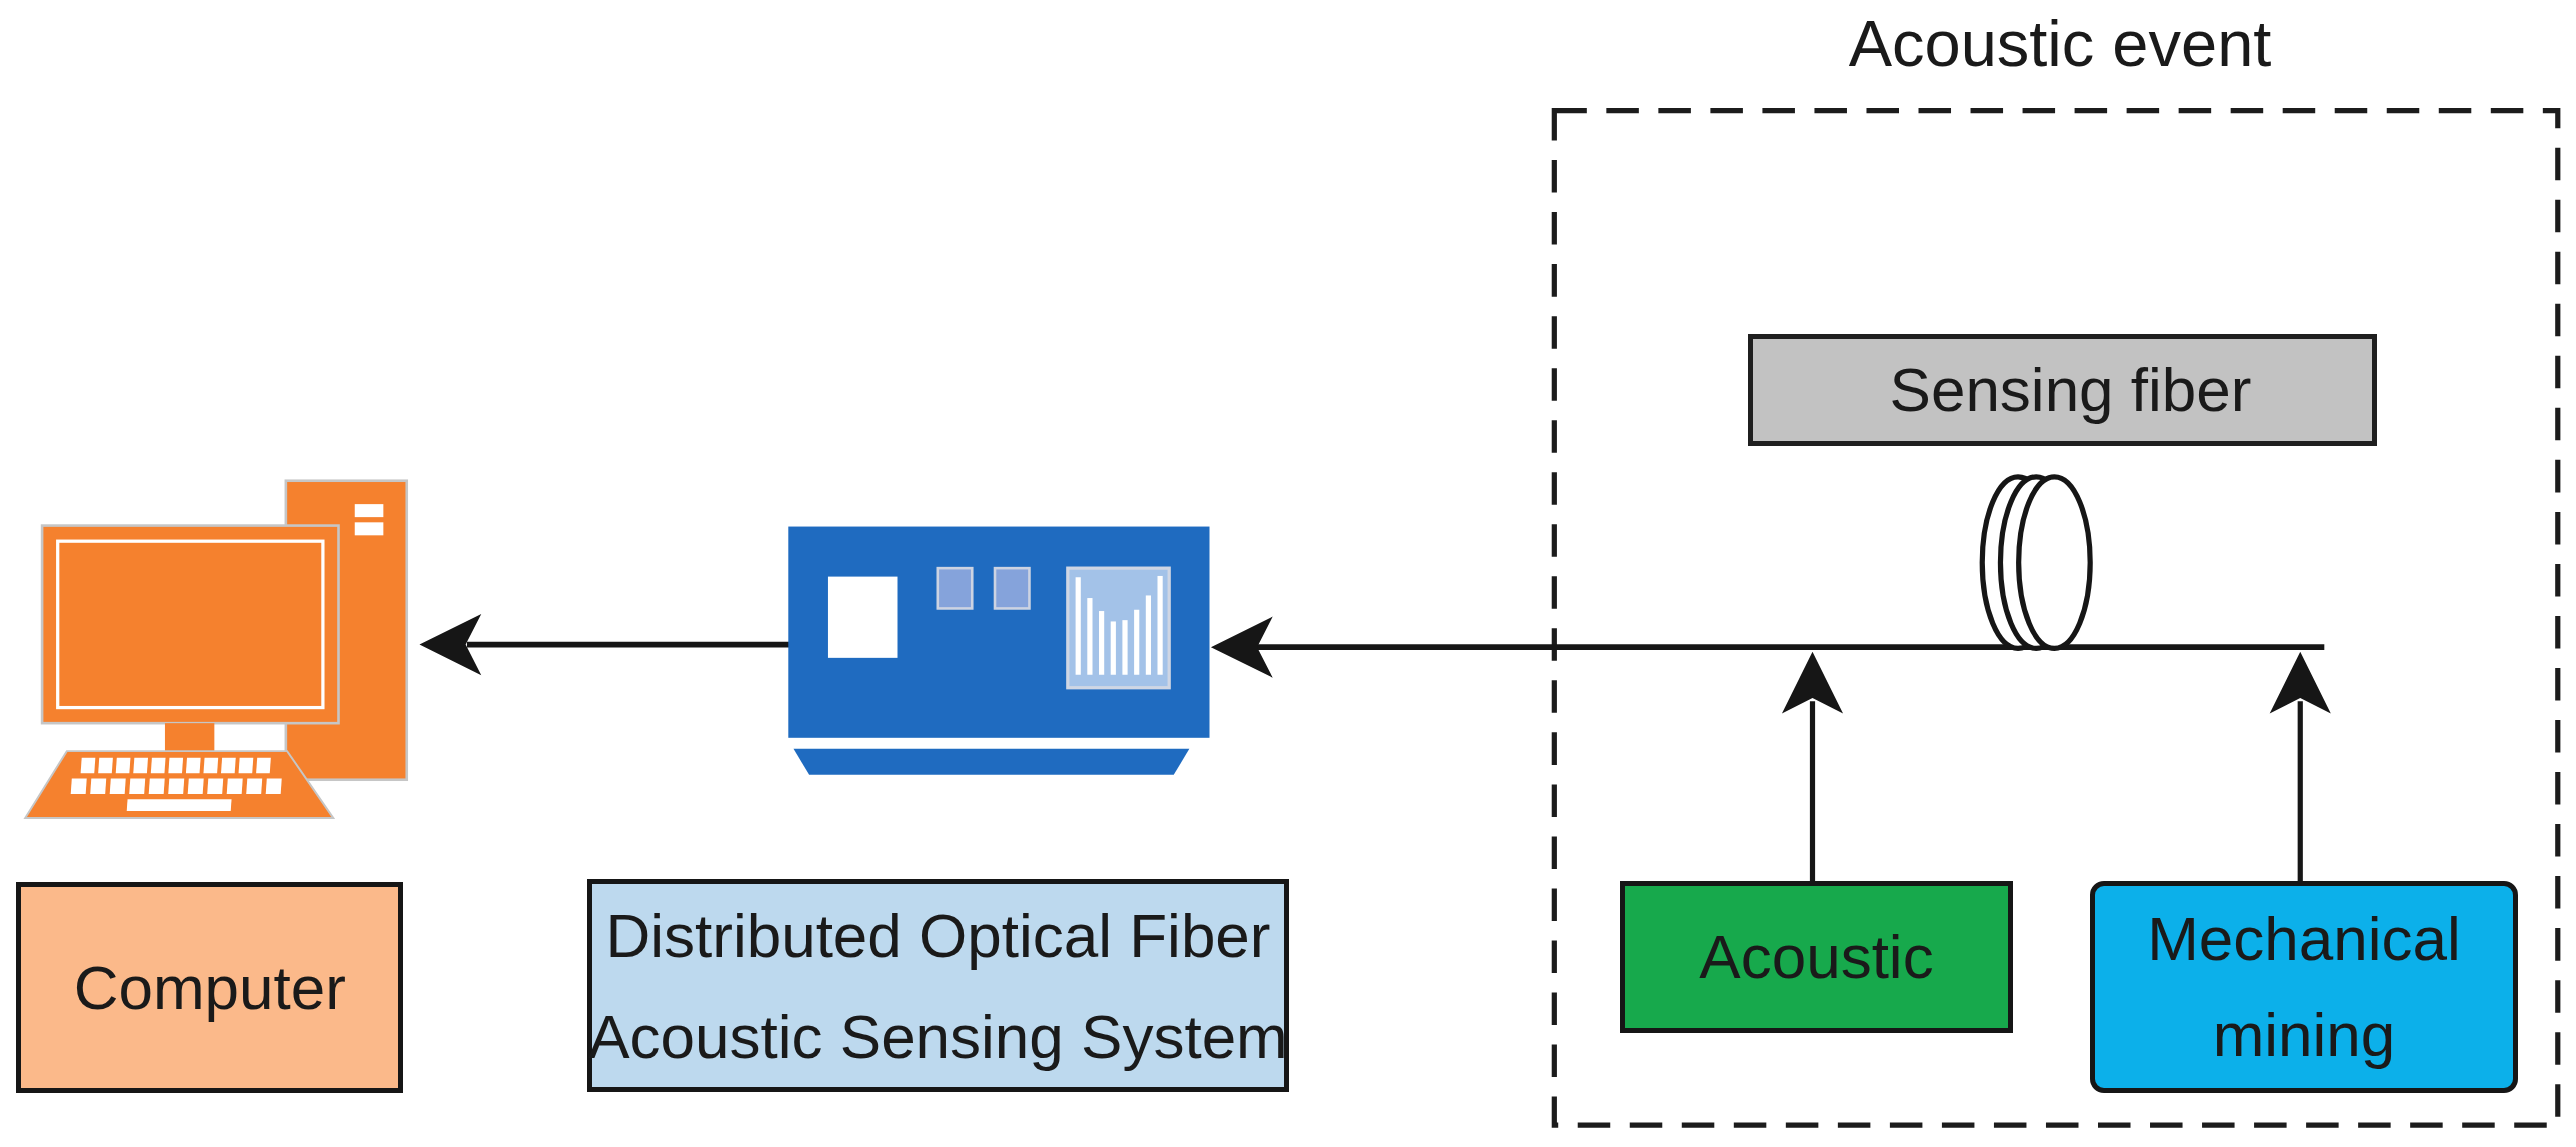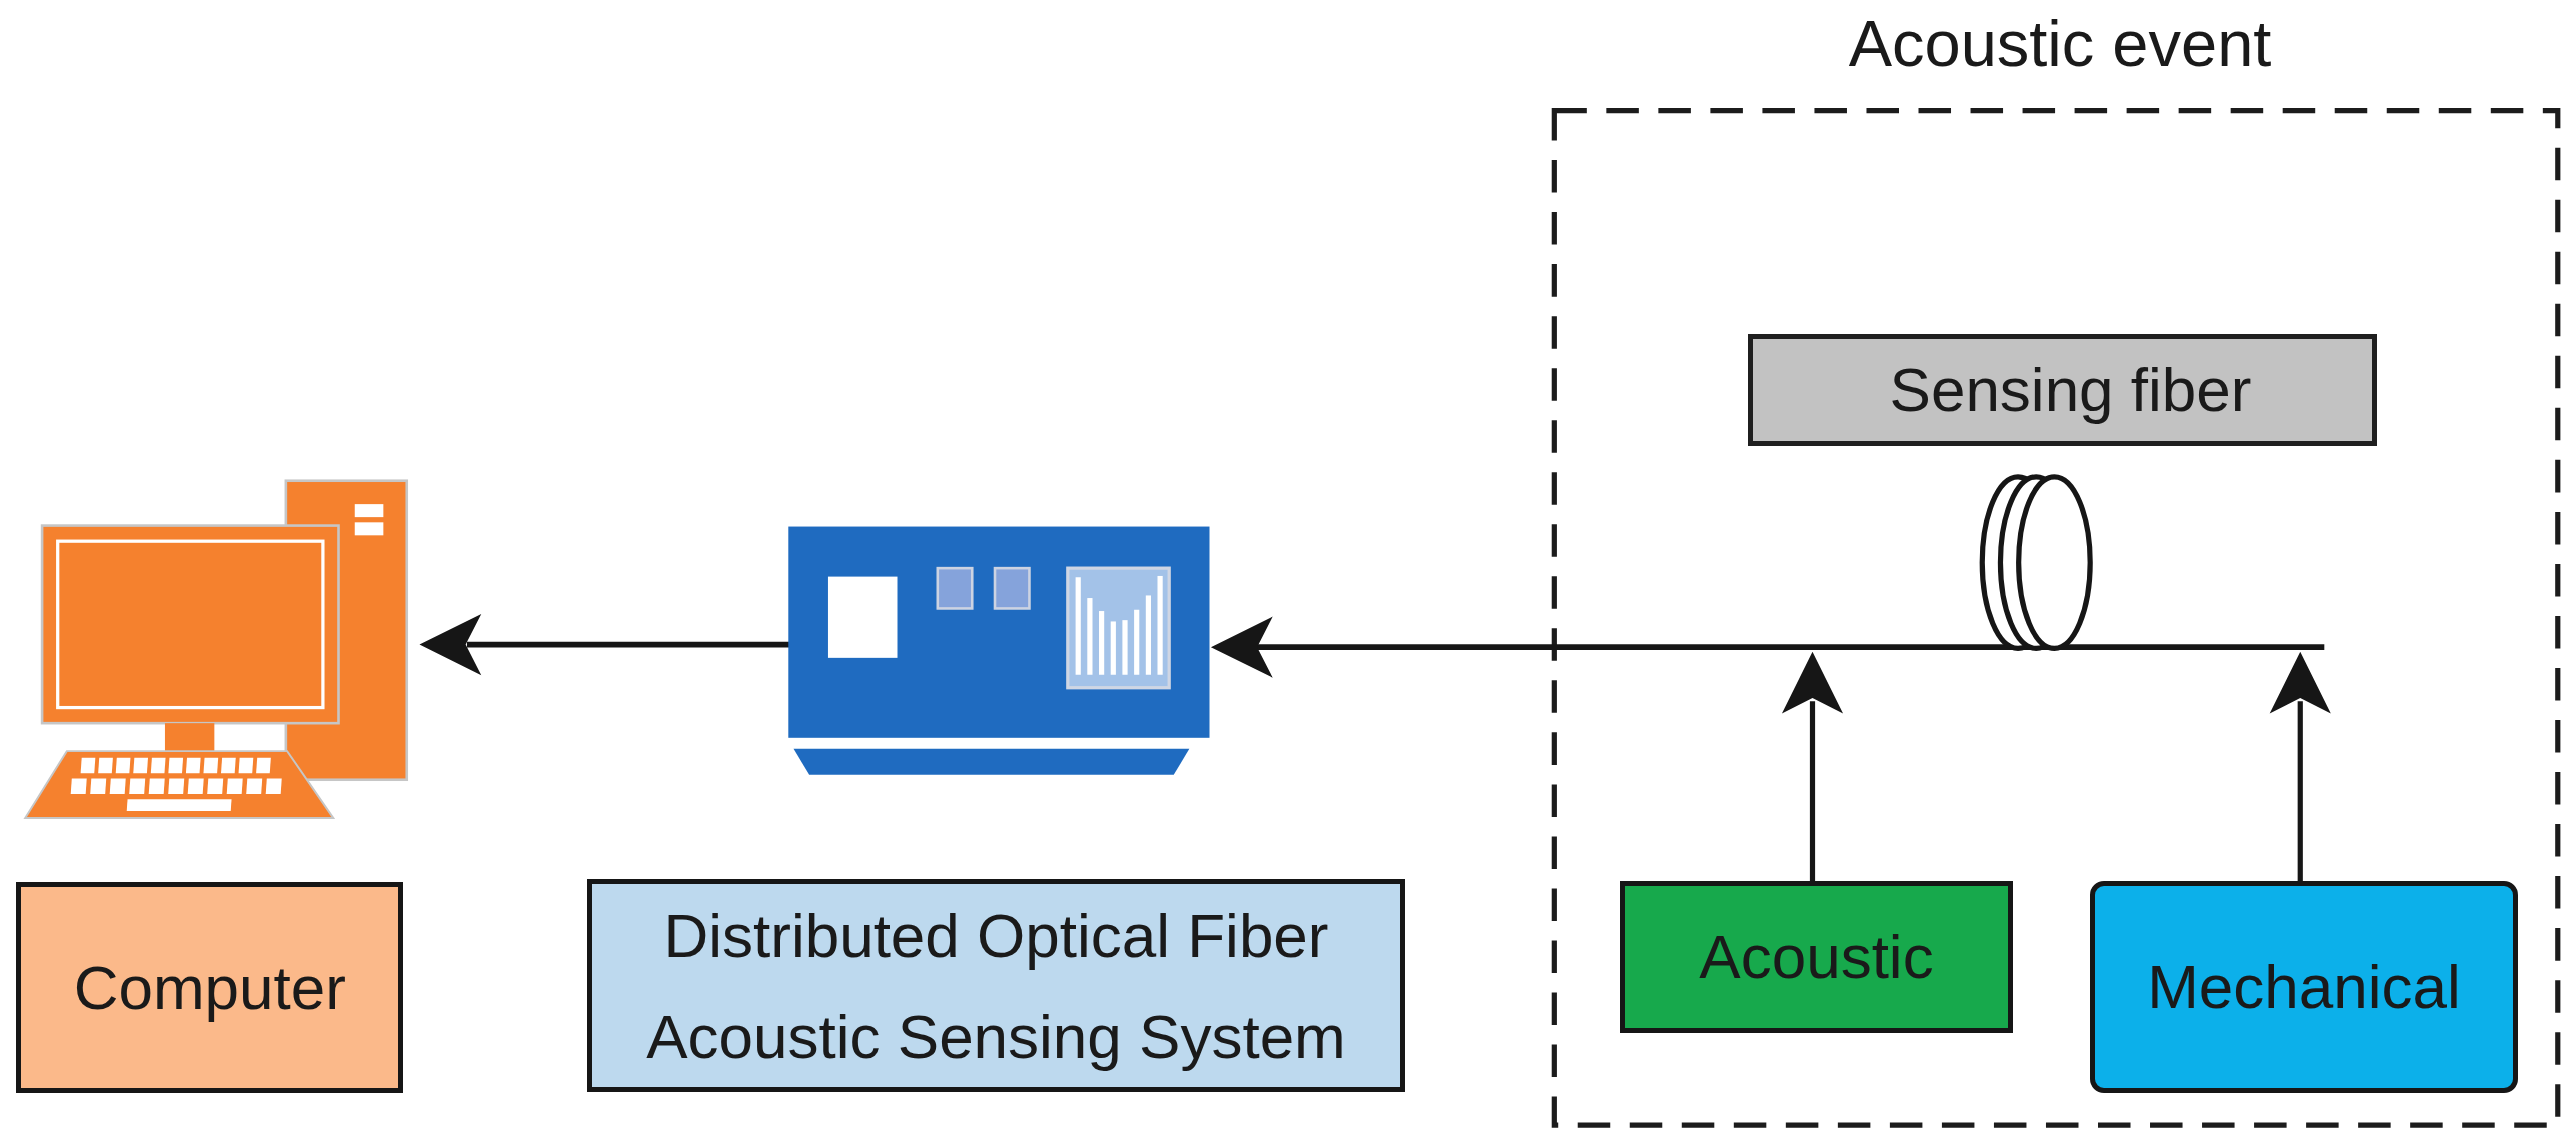--- a/index.html
+++ b/index.html
@@ -10,21 +10,21 @@
   }
   .abs{position:absolute;}
   
   .labelbox{
     position:absolute;box-sizing:border-box;border:5.2px solid var(--line-black);
     display:flex;flex-direction:column;align-items:center;justify-content:center;
     text-align:center;font-size:62px;line-height:96px;
   }
   .labelbox .ln{white-space:nowrap;}
   #computer-box{left:16.3px;top:882px;width:387px;height:211px;background:var(--computer-box-fill);}
-  #das-box{left:587px;top:879px;width:818px;height:213px;background:var(--das-box-fill);line-height:101px;}
+  #das-box{left:587px;top:879px;width:702px;height:213px;background:var(--das-box-fill);line-height:101px;}
   #sensing-box{left:1748px;top:334px;width:629px;height:112px;background:var(--sensing-gray);border-color:#1f1f1f;padding-left:16px;}
   #acoustic-box{left:1620px;top:881px;width:393px;height:152px;background:var(--acoustic-green);}
   #mechanical-box{left:2090px;top:881px;width:428px;height:212px;background:var(--mechanical-cyan);border-radius:14px;}
   #intrusion-title{
     position:absolute;left:1735px;top:7.8px;width:650px;text-align:center;
     font-size:65px;line-height:72px;
   }
   
   #wires-layer{left:0;top:0;}
   .wire{stroke:var(--line-black);fill:none;}
@@ -137,14 +137,15 @@
   <div class="ln">Distributed Optical Fiber</div>
   <div class="ln">Acoustic Sensing System</div>
 </div>
 
 <div id="acoustic-box" class="labelbox">
   <div class="ln">Acoustic</div>
 </div>
 
 <div id="mechanical-box" class="labelbox">
   <div class="ln">Mechanical</div>
+  <div class="ln">mining</div>
 </div>
 
 
 </body></html>

